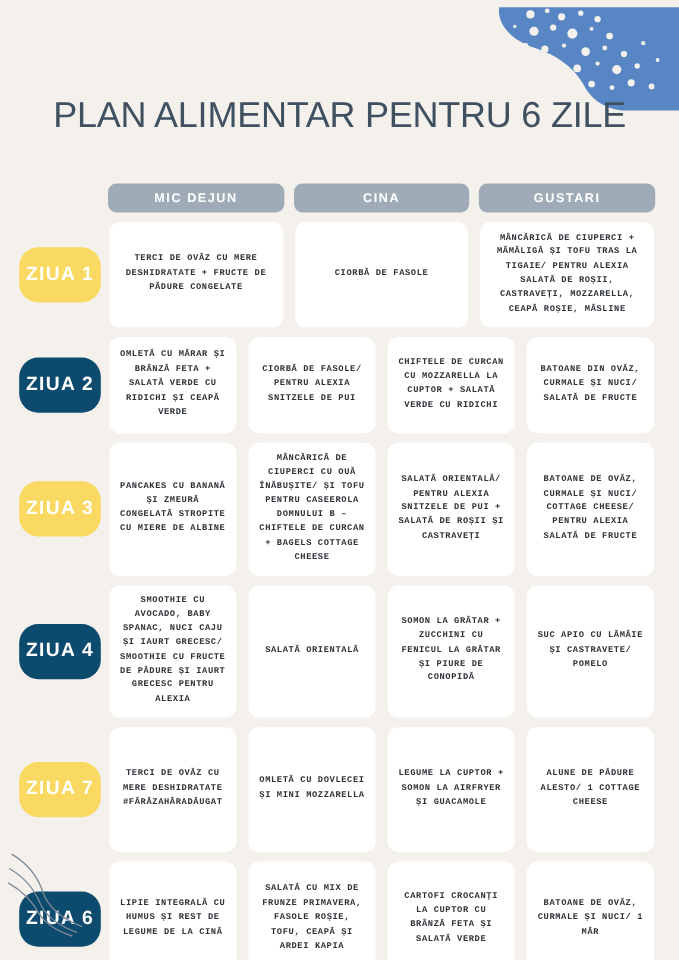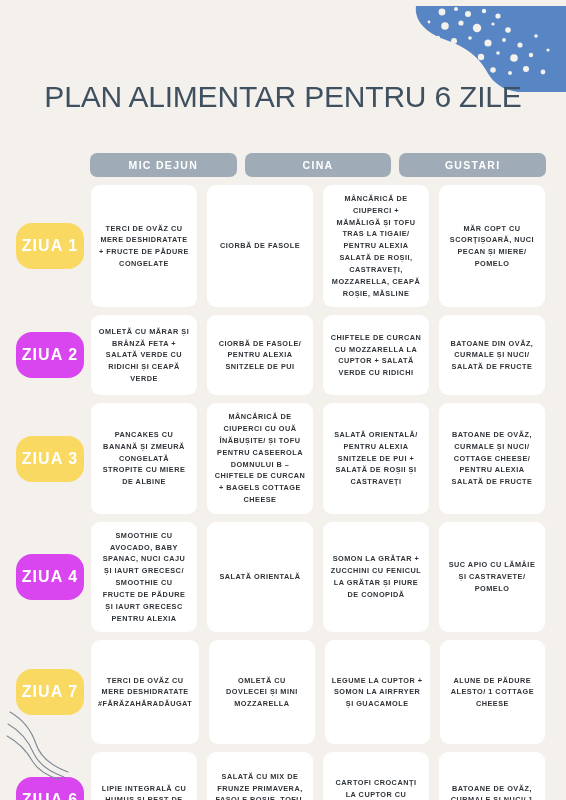--- a/index.html
+++ b/index.html
@@ -84,21 +84,21 @@
     border-radius: 16px;
     display: flex;
     align-items: center;
     justify-content: center;
     font-size: 16px;
     font-weight: bold;
     letter-spacing: 1.1px;
     color: #ffffff;
   }
   .day-badge.yellow { background: #f9d961; }
-  .day-badge.blue   { background: #d946ef; }
+  .day-badge.blue   { background: #0c4a6e; }
 
   
   .pill-wrap {
     flex: 1 1 0;
     padding: 0 4px;
     display: flex;
     justify-content: flex-start;
   }
   .pill {
     width: 100%;
@@ -127,20 +127,21 @@
     padding: 8px 7px;
     display: flex;
     align-items: center;
     justify-content: center;
     text-align: center;
     font-size: 7.3px;
     font-weight: bold;
     letter-spacing: 0.5px;
     line-height: 1.62;
     color: #2e3338;
+    font-family: Liberation Mono, monospace;
   }
 
   
   .row.r1 .card { min-height: 72px; }
   .row.r2 .card { min-height: 64px; }
   .row.r3 .card { min-height: 80px; }
   .row.r4 .card { min-height: 86px; }
   .row.r5 .card { min-height: 88px; text-align: center; }
   .row.r6 .card { min-height: 80px; }
 </style>
@@ -206,23 +207,20 @@
     </div>
     <div class="cell-wrap">
       <div class="card">TERCI DE OVĂZ CU MERE DESHIDRATATE + FRUCTE DE PĂDURE CONGELATE</div>
     </div>
     <div class="cell-wrap">
       <div class="card">CIORBĂ DE FASOLE</div>
     </div>
     <div class="cell-wrap">
       <div class="card">MÂNCĂRICĂ DE CIUPERCI + MĂMĂLIGĂ ȘI TOFU TRAS LA TIGAIE/ PENTRU ALEXIA SALATĂ DE ROȘII, CASTRAVEȚI, MOZZARELLA, CEAPĂ ROȘIE, MĂSLINE</div>
     </div>
-    <div class="cell-wrap">
-      <div class="card">MĂR COPT CU SCORȚIȘOARĂ, NUCI PECAN ȘI MIERE/ POMELO</div>
-    </div>
   </div>
 
   <div class="row body r2">
     <div class="gutter">
       <div class="day-badge blue">ZIUA 2</div>
     </div>
     <div class="cell-wrap">
       <div class="card">OMLETĂ CU MĂRAR ȘI BRÂNZĂ FETA + SALATĂ VERDE CU RIDICHI ȘI CEAPĂ VERDE</div>
     </div>
     <div class="cell-wrap">

